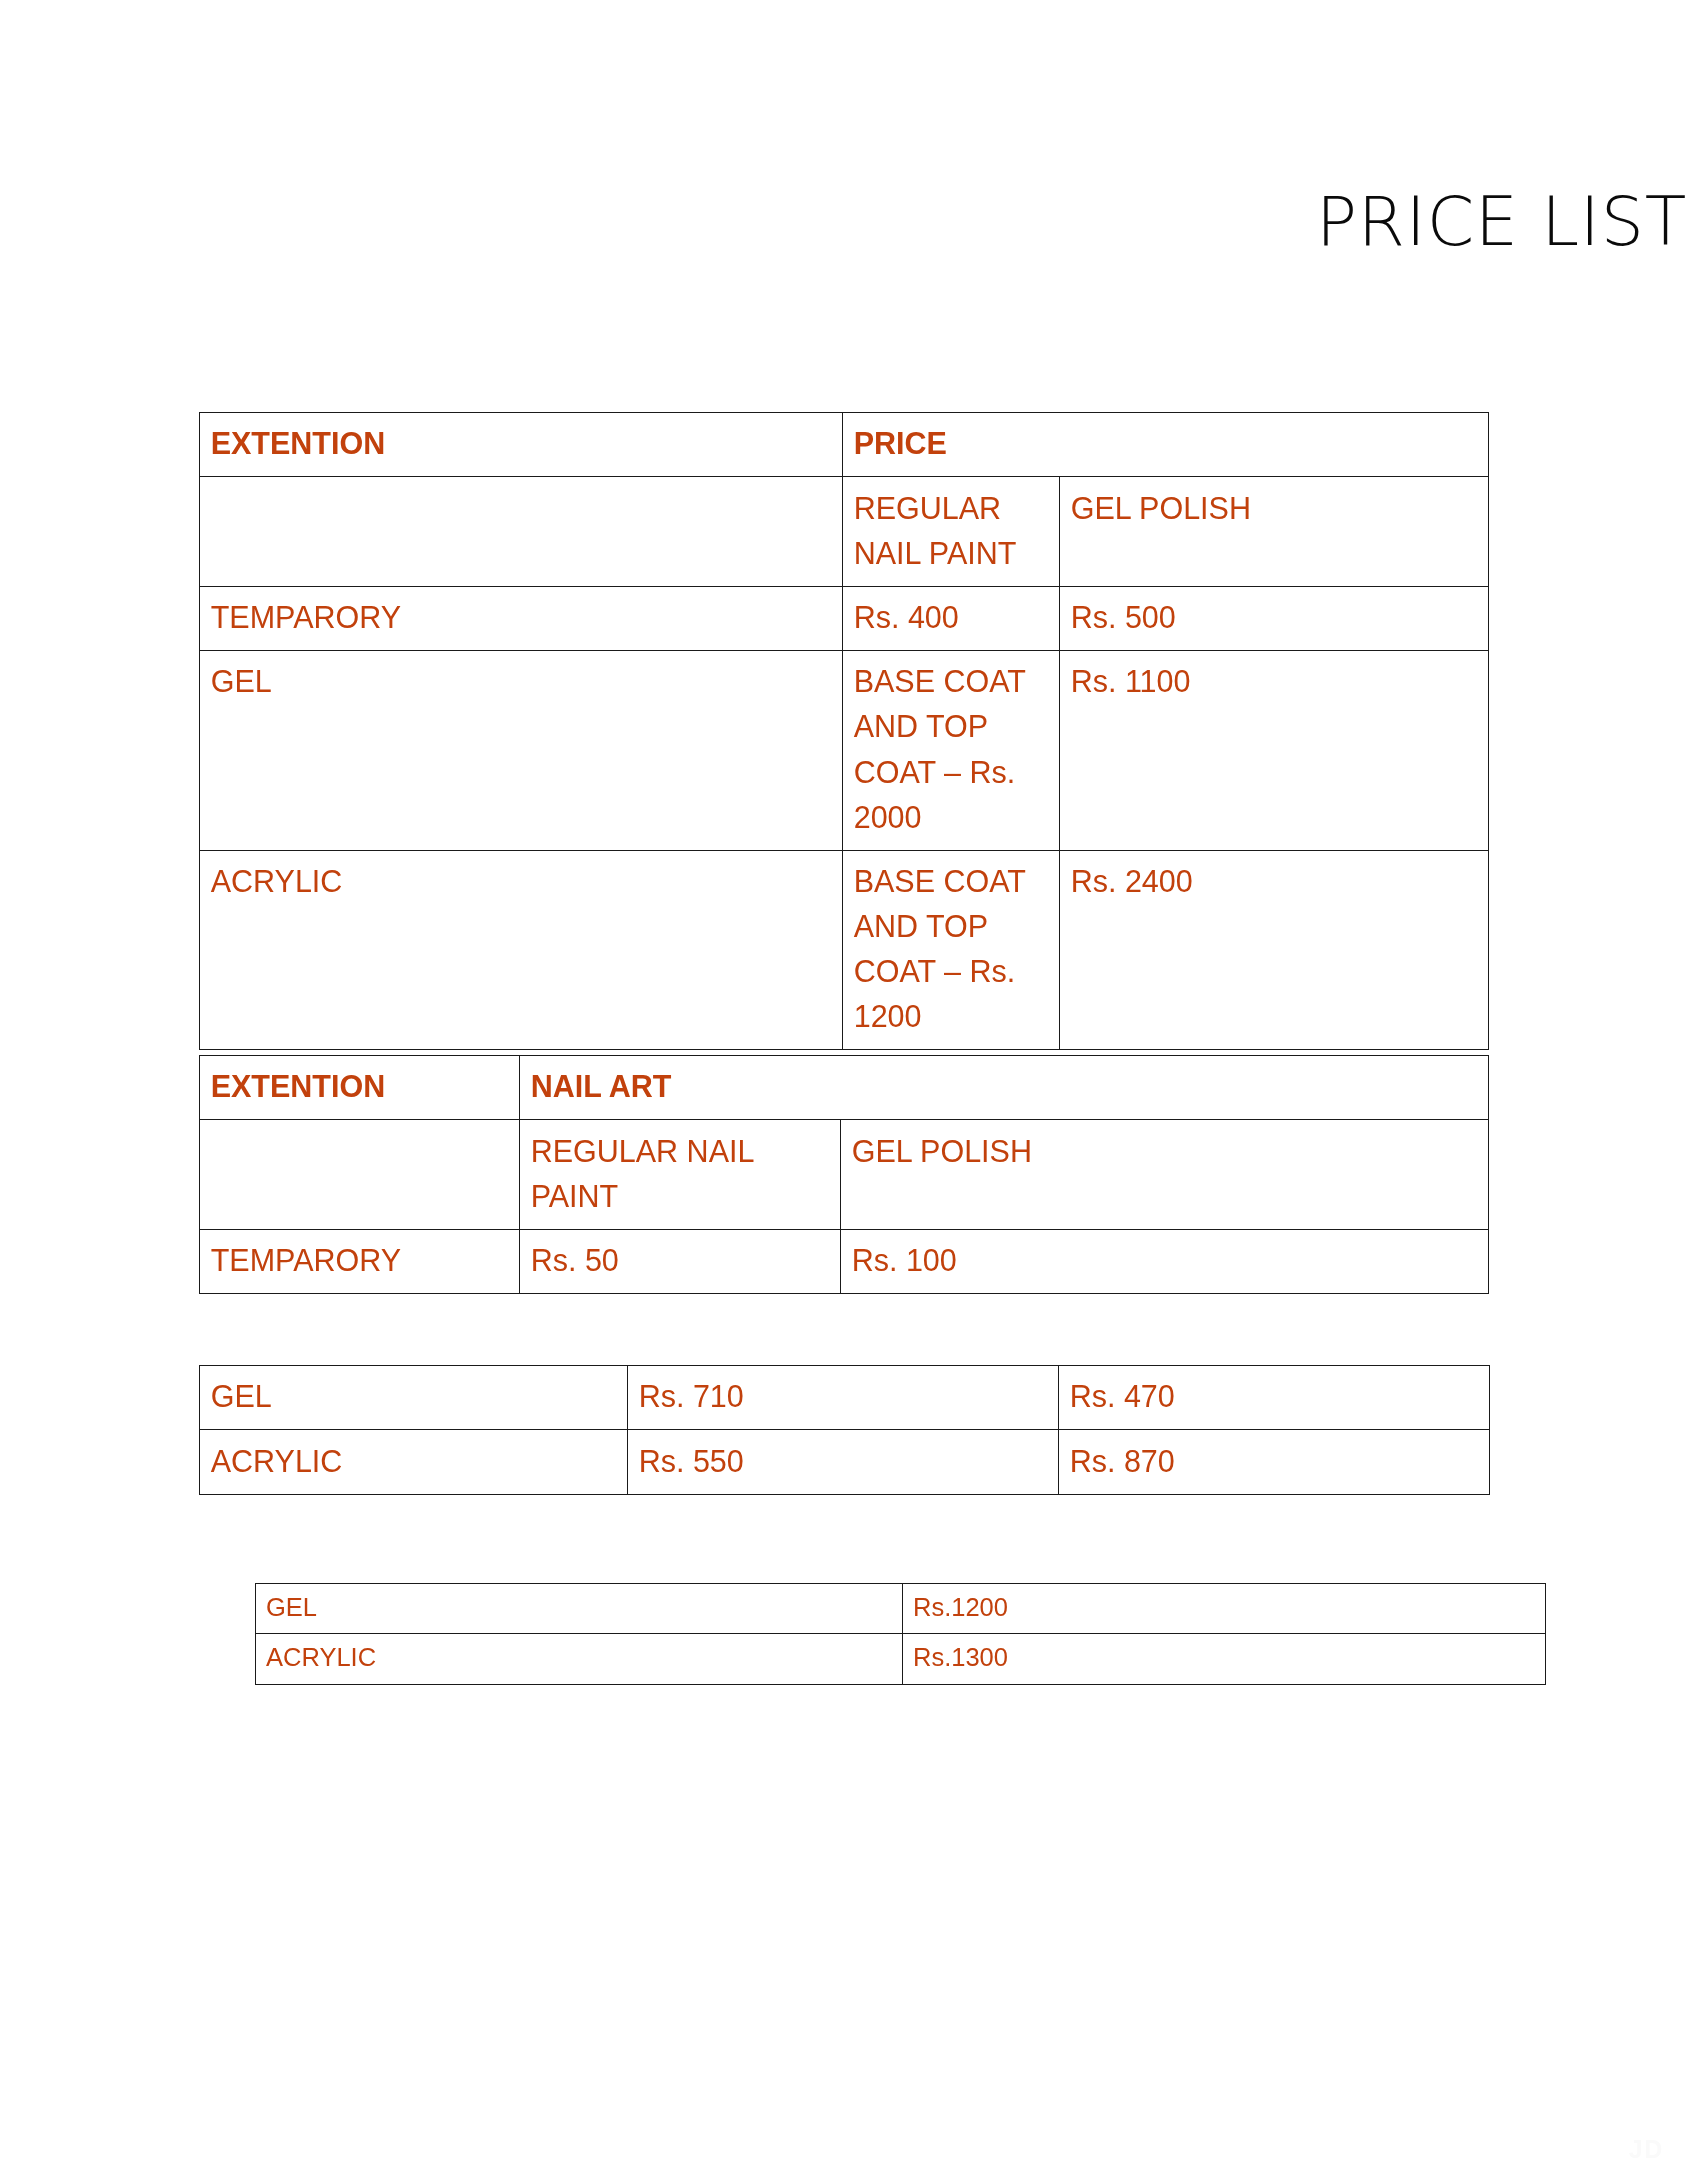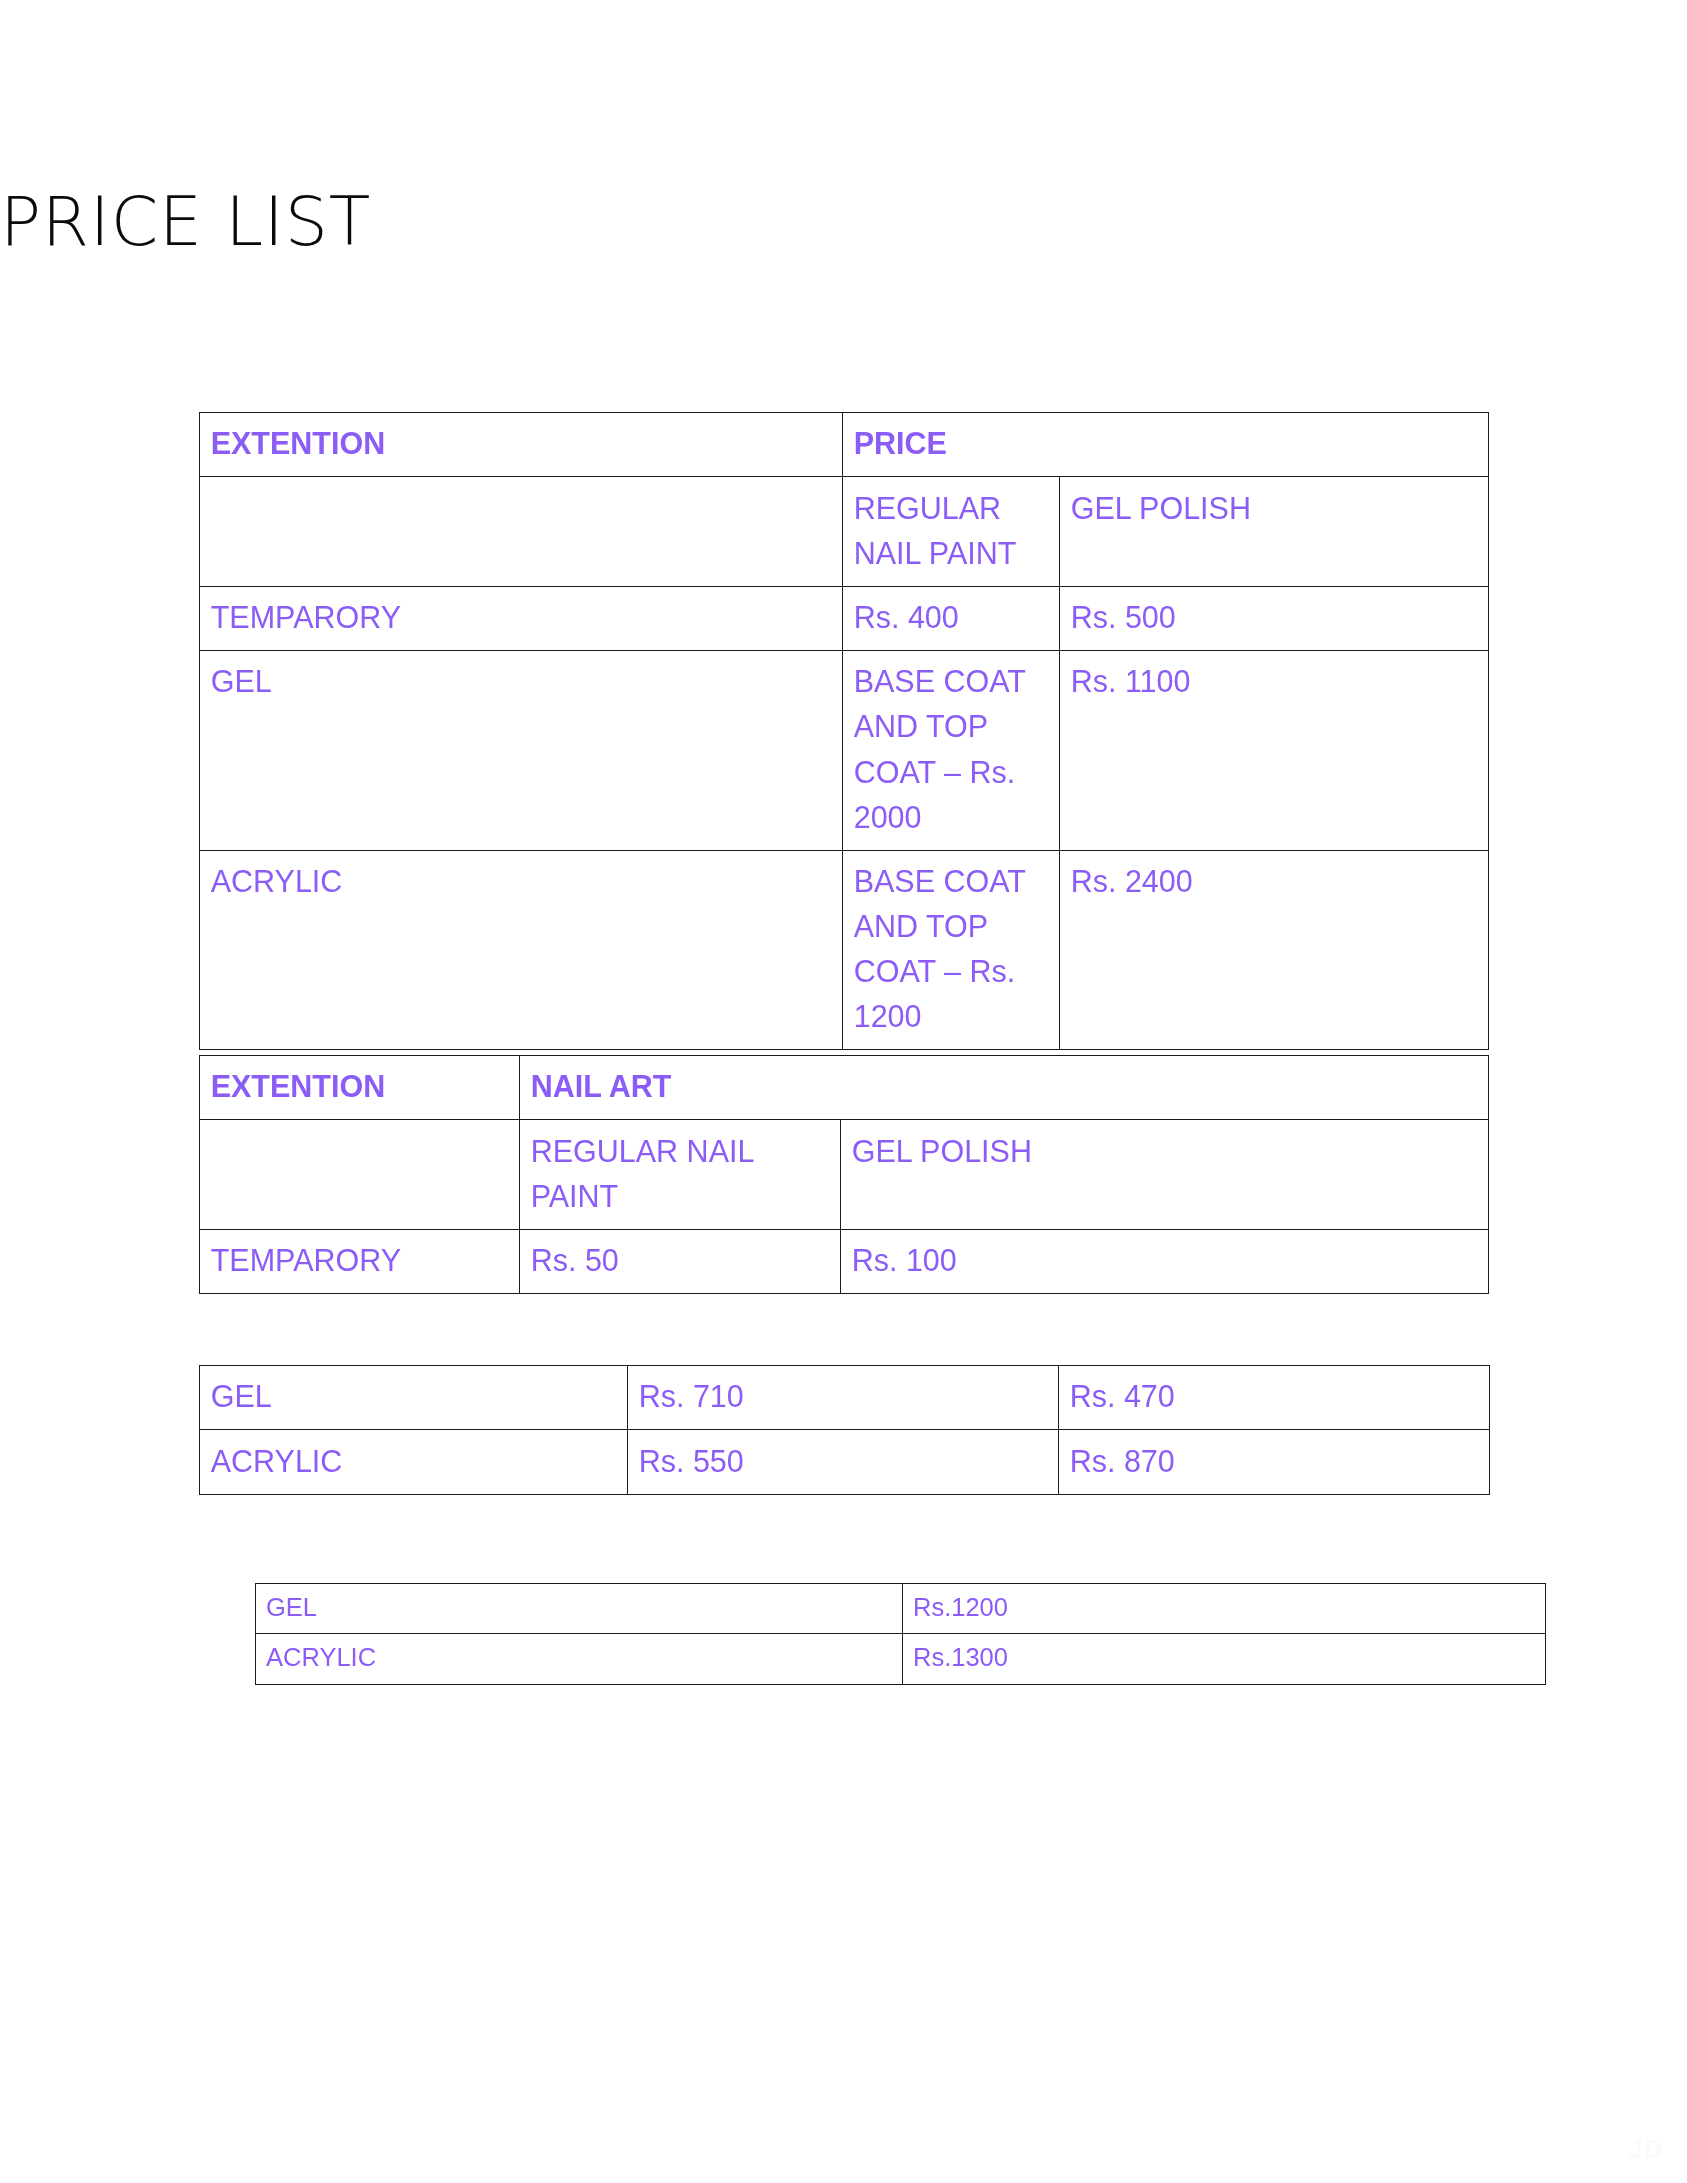--- a/index.html
+++ b/index.html
@@ -21,37 +21,37 @@
     inset: 0;
     background: #ffffff;
   }
 
   
   .doc-title {
     position: absolute;
     left: 0;
     right: 0;
     top: 188px;
-    text-align: left;
+    text-align: right;
     font-size: 68px;
     font-weight: 300;
     letter-spacing: 0.8px;
     line-height: 1;
     color: #0a0a0a;
     font-family: "DejaVu Sans", sans-serif;
     font-stretch: normal;
   }
 
   
   table.pricetable {
     position: absolute;
     border-collapse: collapse;
     table-layout: fixed;
     font-size: 30.5px;
-    color: #8b5cf6;
+    color: #c2410c;
   }
   table.pricetable td {
     border: 1.6px solid #1a1a1a;
     padding: 8.2px 10.7px 10px 10.7px;
     vertical-align: top;
     line-height: 1.48;
     font-weight: 400;
     word-wrap: break-word;
   }
   table.pricetable td.hdr {

